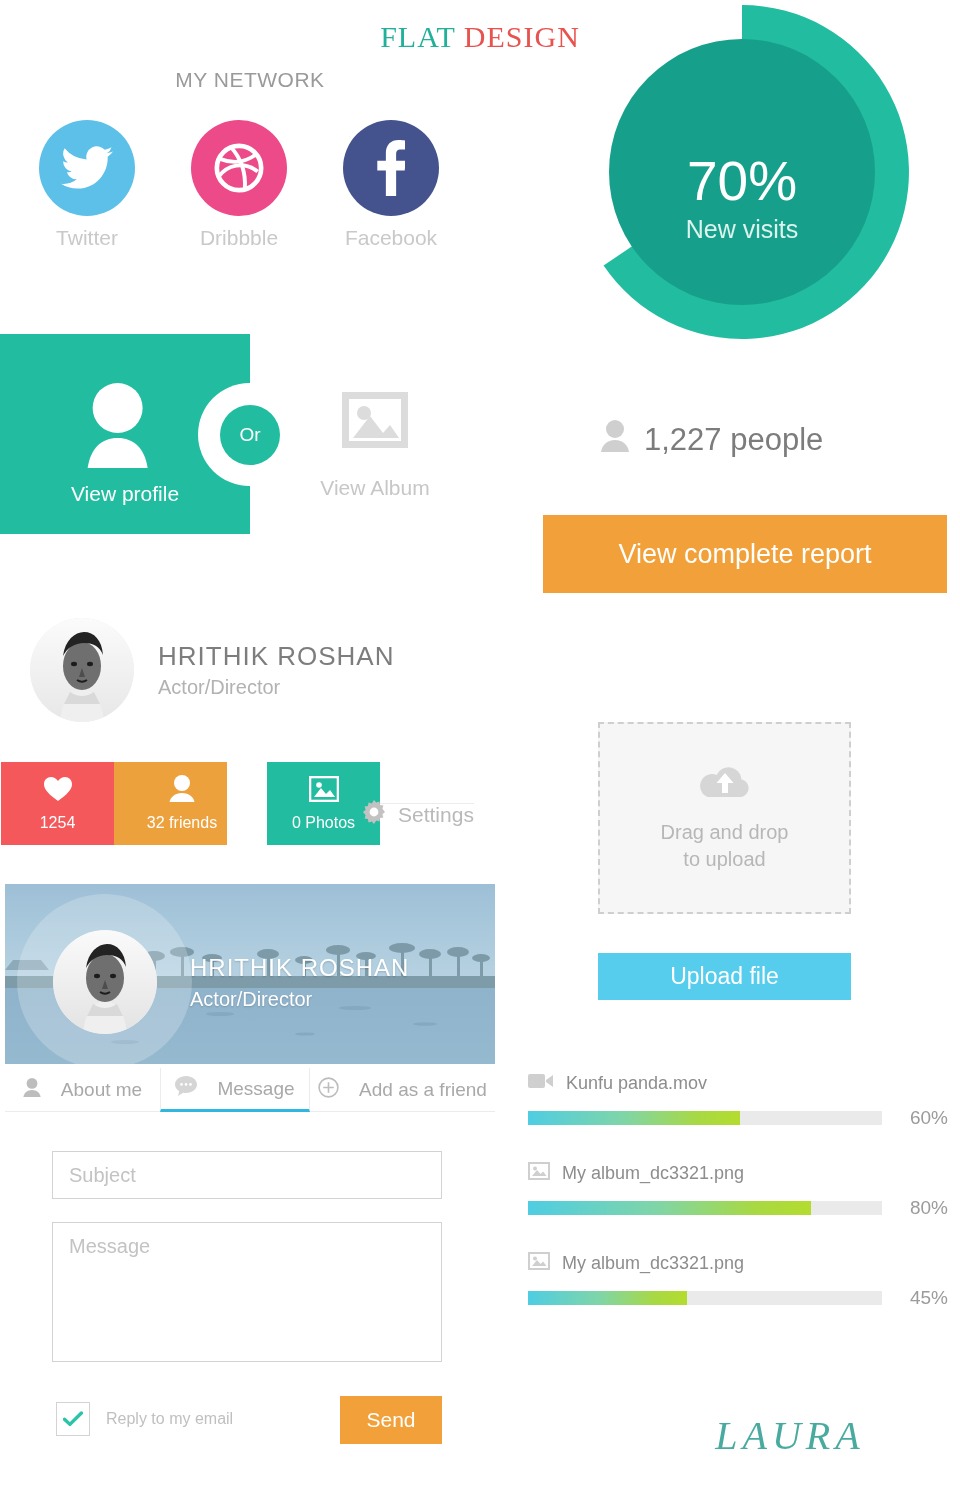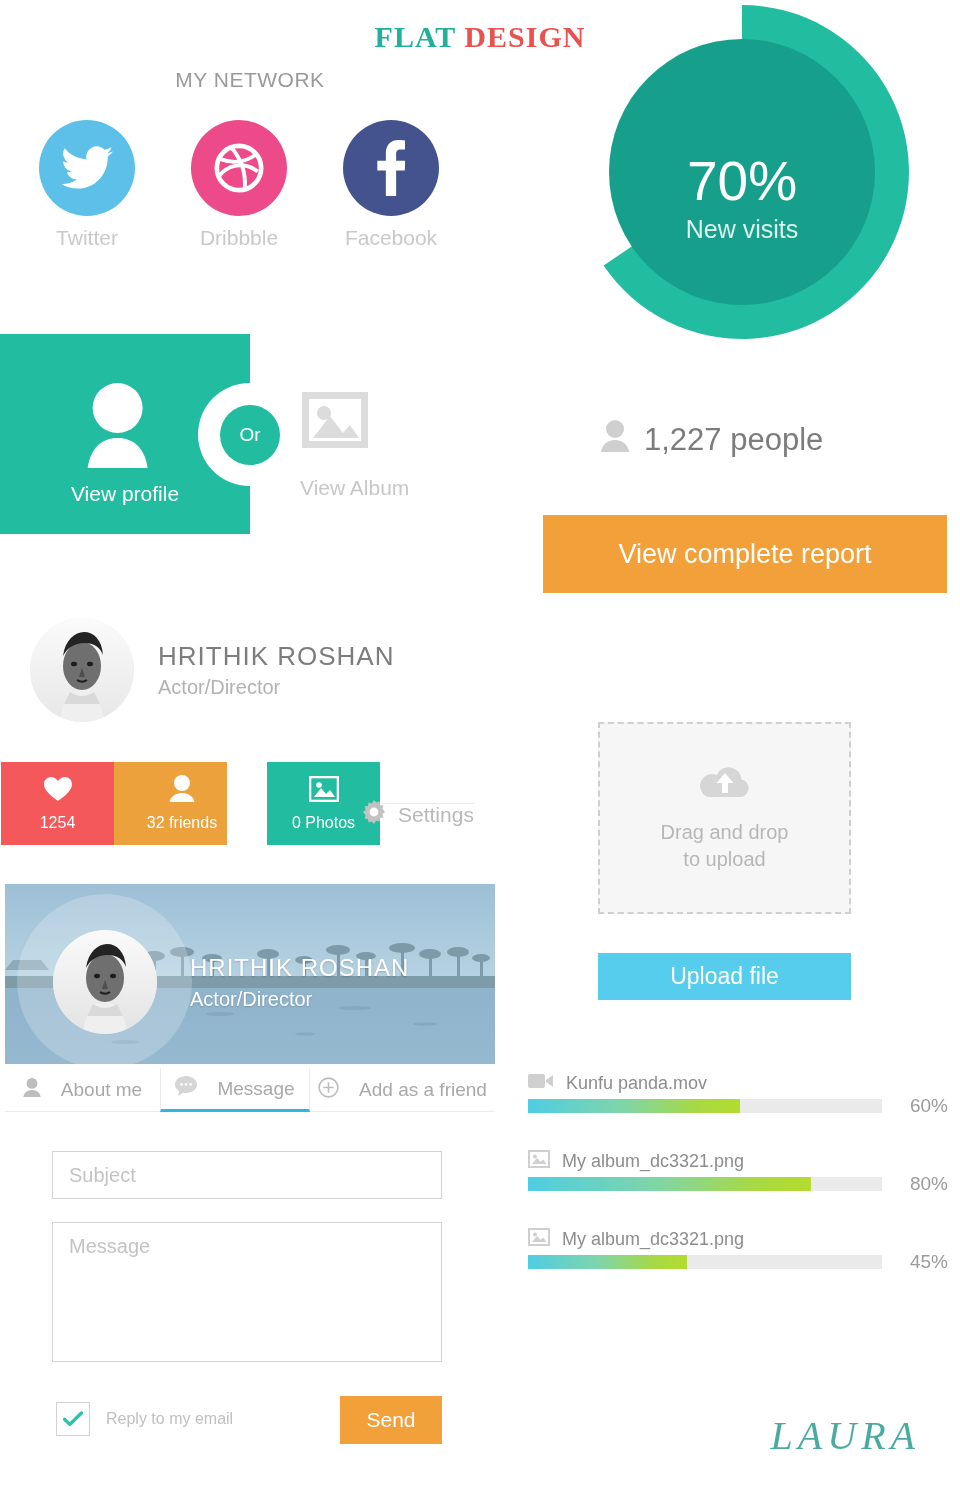--- a/index.html
+++ b/index.html
@@ -9,21 +9,21 @@
     font-family: "Liberation Sans", sans-serif;
     overflow: hidden;
   }
   #page { position: relative; width: 960px; height: 1500px; background: #fff; }
 
   
   .title {
     position: absolute; left: 0; top: 20px; width: 960px;
     text-align: center;
     font-family: "Liberation Serif", serif;
-    font-size: 30px; letter-spacing: 1px; font-weight: bold;
+    font-size: 30px; letter-spacing: 1px;
   }
   .title .flat { color: #22b09b; }
   .title .design { color: #e8524f; }
 
   
   .network-title {
     position: absolute; left: 0; top: 68px; width: 500px;
     text-align: center; color: #9a9a9a; font-size: 21px; letter-spacing: 0.5px;
   }
   .social-row {
@@ -56,21 +56,21 @@
     position: absolute; left: 198px; top: 383px;
     width: 103px; height: 103px; border-radius: 50%;
     background: #ffffff;
   }
   .or-circle {
     position: absolute; left: 220px; top: 405px;
     width: 60px; height: 60px; border-radius: 50%;
     background: #22bda0; color: #fff; font-size: 19px;
     display: flex; align-items: center; justify-content: center;
   }
-  .album-block { position: absolute; left: 300px; top: 390px; width: 150px; }
+  .album-block { position: absolute; left: 300px; top: 390px; width: 150px; text-align: center; }
   .album-block .cap { margin-top: 22px; font-size: 21px; color: #c7c7c7; }
 
   
   .donut-wrap { position: absolute; left: 555px; top: 0px; width: 375px; height: 350px; }
 
   
   .people {
     position: absolute; left: 600px; top: 420px;
     display: flex; align-items: center; gap: 14px;
     color: #7c7c7c; font-size: 31px;
@@ -173,29 +173,29 @@
   .upload-btn {
     position: absolute; left: 598px; top: 953px; width: 253px; height: 47px;
     background: #56cdec; color: #fff; border: none; font-size: 23px;
     font-family: "Liberation Sans", sans-serif; cursor: pointer;
   }
 
   
   .files { position: absolute; left: 528px; top: 1072px; width: 420px; }
   .file { margin-bottom: 33px; }
   .file .fhead { display: flex; align-items: center; gap: 12px; color: #8d8d8d; font-size: 18px; }
-  .file .frow { display: flex; align-items: center; gap: 28px; margin-top: 0; }
+  .file .frow { display: flex; align-items: center; gap: 28px; margin-top: 12px; }
   .track { width: 358px; height: 14px; background: #eaeaea; position: relative; }
   .fill { height: 14px; background: linear-gradient(90deg, #4fcde3 0%, #7fd5a8 45%, #a8d943 80%, #b4dc2f 100%); }
   .pct { color: #9b9b9b; font-size: 19px; }
 
   
   .signature {
     position: absolute; left: 660px; top: 1412px; width: 260px;
-    text-align: right; color: #2a9d8f;
+    text-align: center; color: #2a9d8f;
     font-family: "Liberation Serif", serif; font-style: italic;
     font-size: 40px; letter-spacing: 5px; opacity: .85;
   }
 </style>
 </head>
 <body>
 
 <div id="page">
 
   <div class="title">

